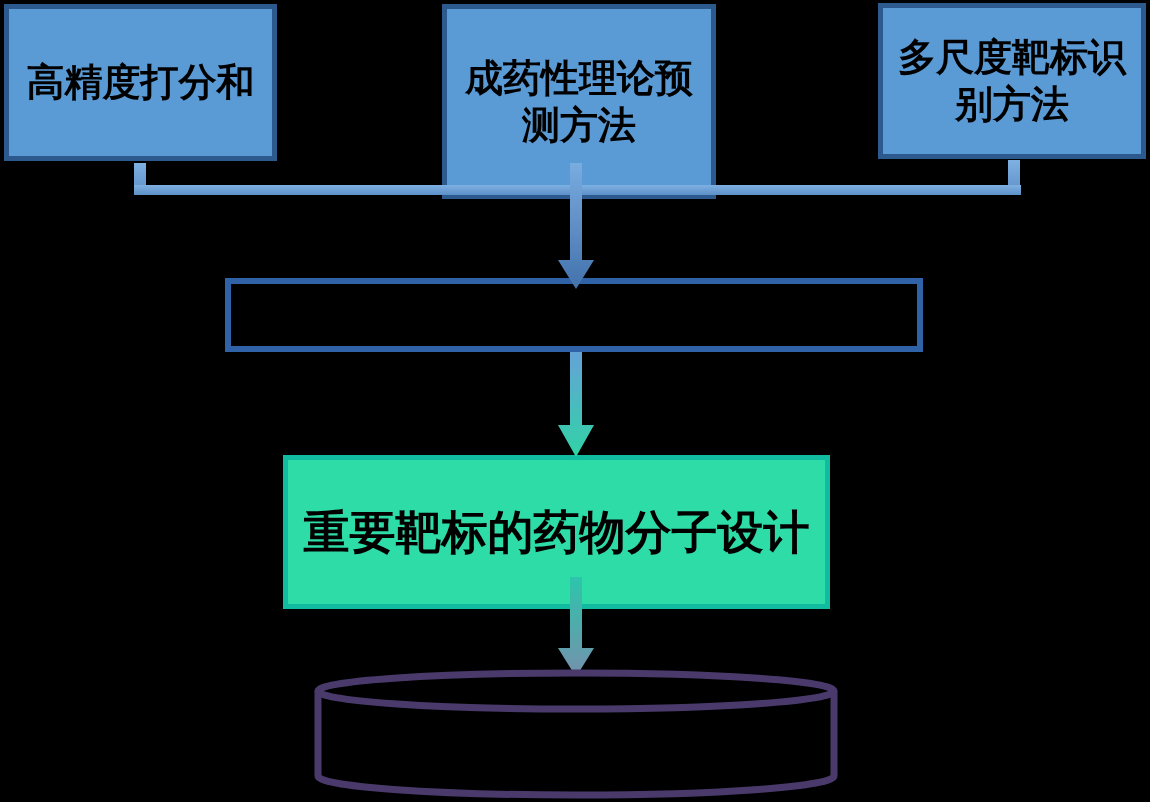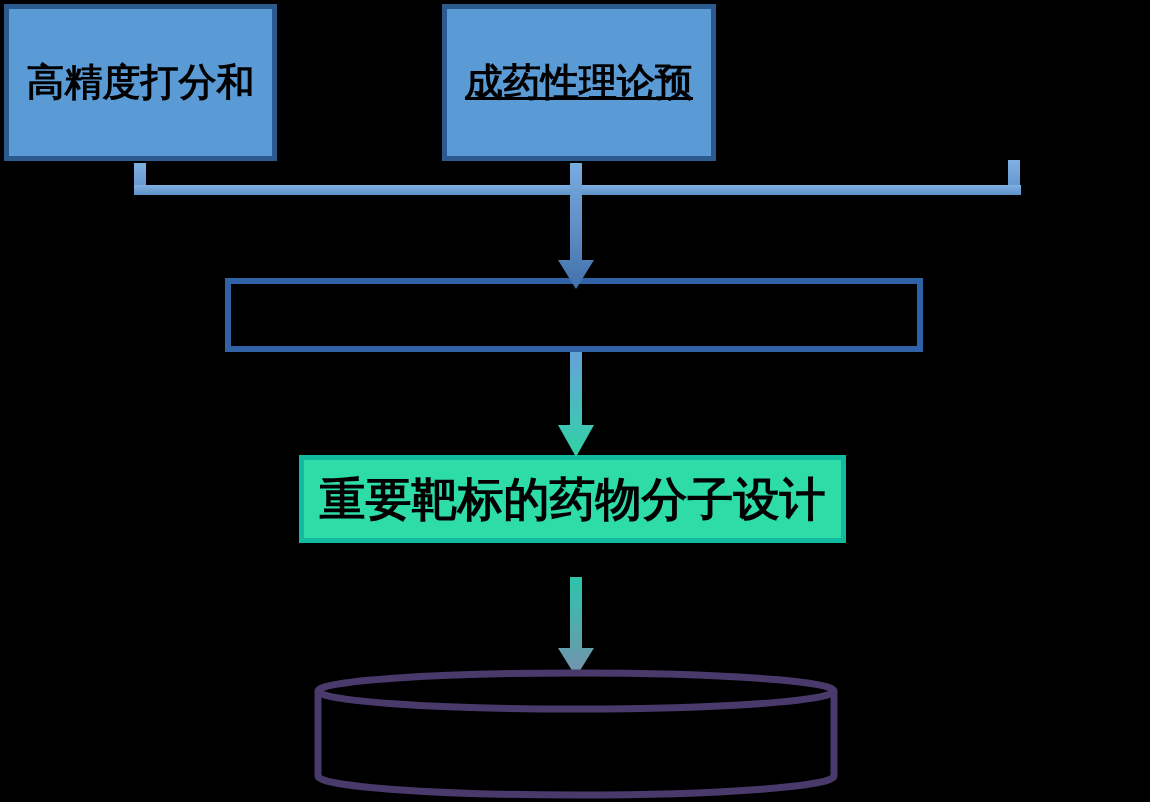--- a/index.html
+++ b/index.html
@@ -17,49 +17,54 @@
     align-items:center;justify-content:center;
     text-align:center;
     color:#000000;font-weight:bold;
   }
   .top-box{
     background:#5B9BD5;
     border:5px solid #2D5A8E;
     font-size:38px;line-height:47px;
   }
   #box1{left:4px;top:4px;width:273px;height:157px;}
-  #box2{left:442px;top:4px;width:274px;height:157px;text-decoration:underline;}
+  #box2{left:442px;top:4px;width:274px;height:195px;}
   #box3{left:878px;top:3px;width:268px;height:156px;}
   #empty-box{
     left:225px;top:278px;width:698px;height:74px;
     background:#000;
     border:6px solid #2F62A7;
   }
   #result-box{
-    left:299px;top:455px;width:547px;height:88px;
+    left:283px;top:455px;width:547px;height:154px;
     background:#2EDCA7;
     border:5px solid #10BB9F;
     font-size:46px;line-height:56px;
   }
   .box-line{display:block;white-space:nowrap;}
   #overlay{
     position:absolute;left:0;top:0;
     pointer-events:none;
   }
 </style>
 </head>
 <body>
 
 <div id="canvas">
 
   <div class="box top-box" id="box1">
     <span class="box-line">高精度打分和</span>
   </div>
   <div class="box top-box" id="box2">
     <span class="box-line">成药性理论预</span>
+    <span class="box-line">测方法</span>
+  </div>
+  <div class="box top-box" id="box3">
+    <span class="box-line">多尺度靶标识</span>
+    <span class="box-line">别方法</span>
   </div>
 
   <div class="box" id="empty-box"></div>
 
   <div class="box" id="result-box">
     <span class="box-line">重要靶标的药物分子设计</span>
   </div>
 
   <svg id="overlay" width="1150" height="802" viewBox="0 0 1150 802">
     <defs>

